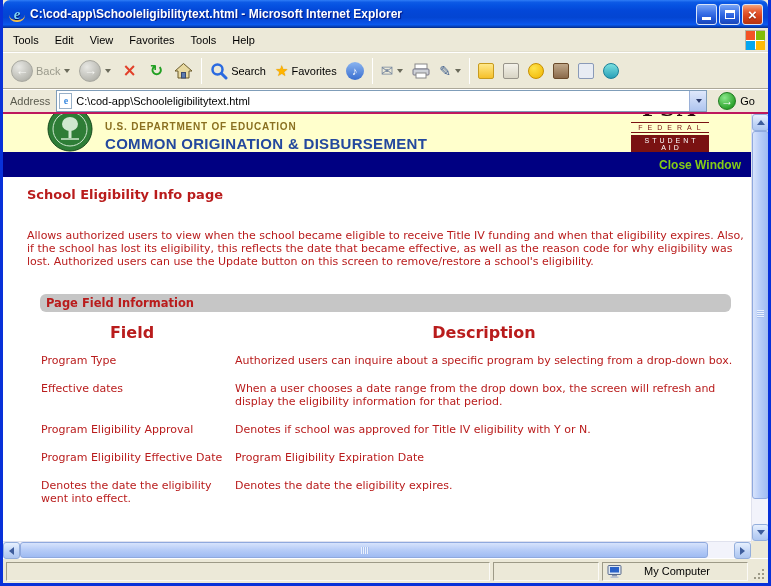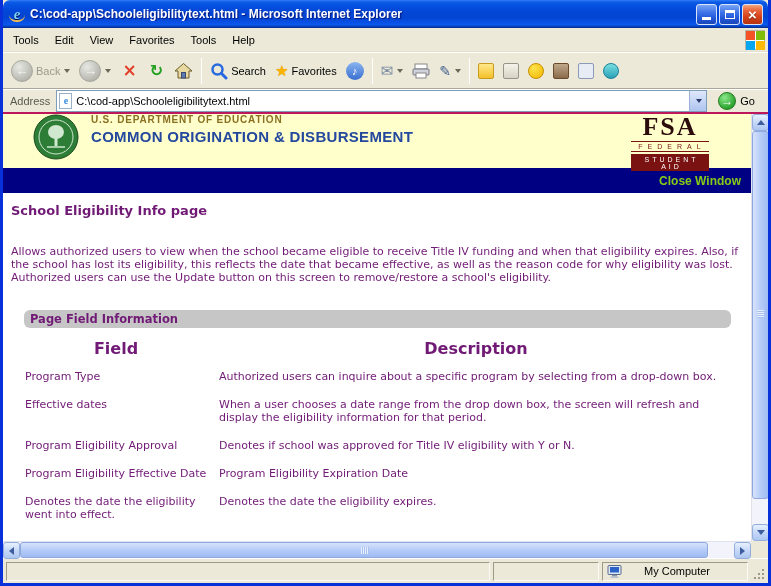--- a/index.html
+++ b/index.html
@@ -75,37 +75,37 @@
   .go-btn{display:flex;align-items:center;gap:4px;margin:0 5px 0 6px;padding:2px 5px;font-size:11px;}
   .go-circ{width:18px;height:18px;border-radius:50%;color:#fff;display:flex;align-items:center;
     justify-content:center;font-weight:bold;font-size:12px;
     background:radial-gradient(circle at 35% 30%,#8ae88a,#28a028 75%);border:1px solid #1E7A1E;}
 
   
   .viewport{height:444px;display:grid;grid-template-columns:748px 17px;grid-template-rows:427px 17px;
     grid-template-areas:"page vscroll" "hscroll corner";background:#fff;}
   .page{grid-area:page;overflow:hidden;background:#fff;}
 
-  .site-header{height:54px;background:#FFFFCC;display:flex;align-items:flex-start;padding-left:30px;}
+  .site-header{height:38px;background:#FFFFCC;display:flex;align-items:flex-end;padding-left:44px;}
   .seal{flex:none;}
   .dept{margin-left:12px;}
   .dept1{font:bold 10px "Liberation Sans",sans-serif;color:#8A7020;letter-spacing:.8px;}
   .dept2{font:bold 15px "Liberation Sans",sans-serif;color:#23489E;letter-spacing:.3px;margin-top:3px;}
   .fsa-block{margin-left:auto;margin-right:42px;text-align:center;width:78px;}
   .fsa-big{font-family:"Liberation Serif",serif;font-weight:bold;font-size:26px;line-height:26px;
     color:#2B0B0B;letter-spacing:2px;}
   .fsa-fed{border-top:1px solid #7A1212;border-bottom:1px solid #7A1212;color:#7A1212;font-size:7px;
     letter-spacing:5px;padding:1px 0 1px 4px;margin-top:1px;}
   .fsa-sa{background:#7A1212;color:#fff;font-size:7px;letter-spacing:3px;padding:2px 0 1px 3px;margin-top:2px;}
 
   .navybar{height:25px;background:#000082;display:flex;align-items:center;justify-content:flex-end;
     padding-right:10px;}
   .close-window{color:#84cc16;font:bold 12px "Liberation Sans",sans-serif;cursor:pointer;}
 
-  .content{padding:8px 4px 0 8px;font-family:"DejaVu Sans",sans-serif;color:#701a75;}
+  .content{padding:8px 4px 0 24px;font-family:"DejaVu Sans",sans-serif;color:#b91c1c;}
   .page-title{font:bold 13px "DejaVu Sans",sans-serif;margin:2px 0 0 0;}
   .intro{margin:27px 0 0 0;font-size:11px;line-height:13px;max-width:740px;}
   .section-bar{margin:26px 16px 0 13px;background:#C6C6C6;font:bold 11.5px "DejaVu Sans",sans-serif;
     padding:2px 6px;border-radius:6px;}
   .fields{display:grid;grid-template-columns:182px 1fr;column-gap:12px;row-gap:15px;
     margin:14px 14px 0 14px;font-size:11px;line-height:13px;}
   .fields .hdr{font-weight:bold;text-align:center;font-size:16px;}
 
   
   .sbtn{width:17px;height:17px;flex:none;display:flex;align-items:center;justify-content:center;

